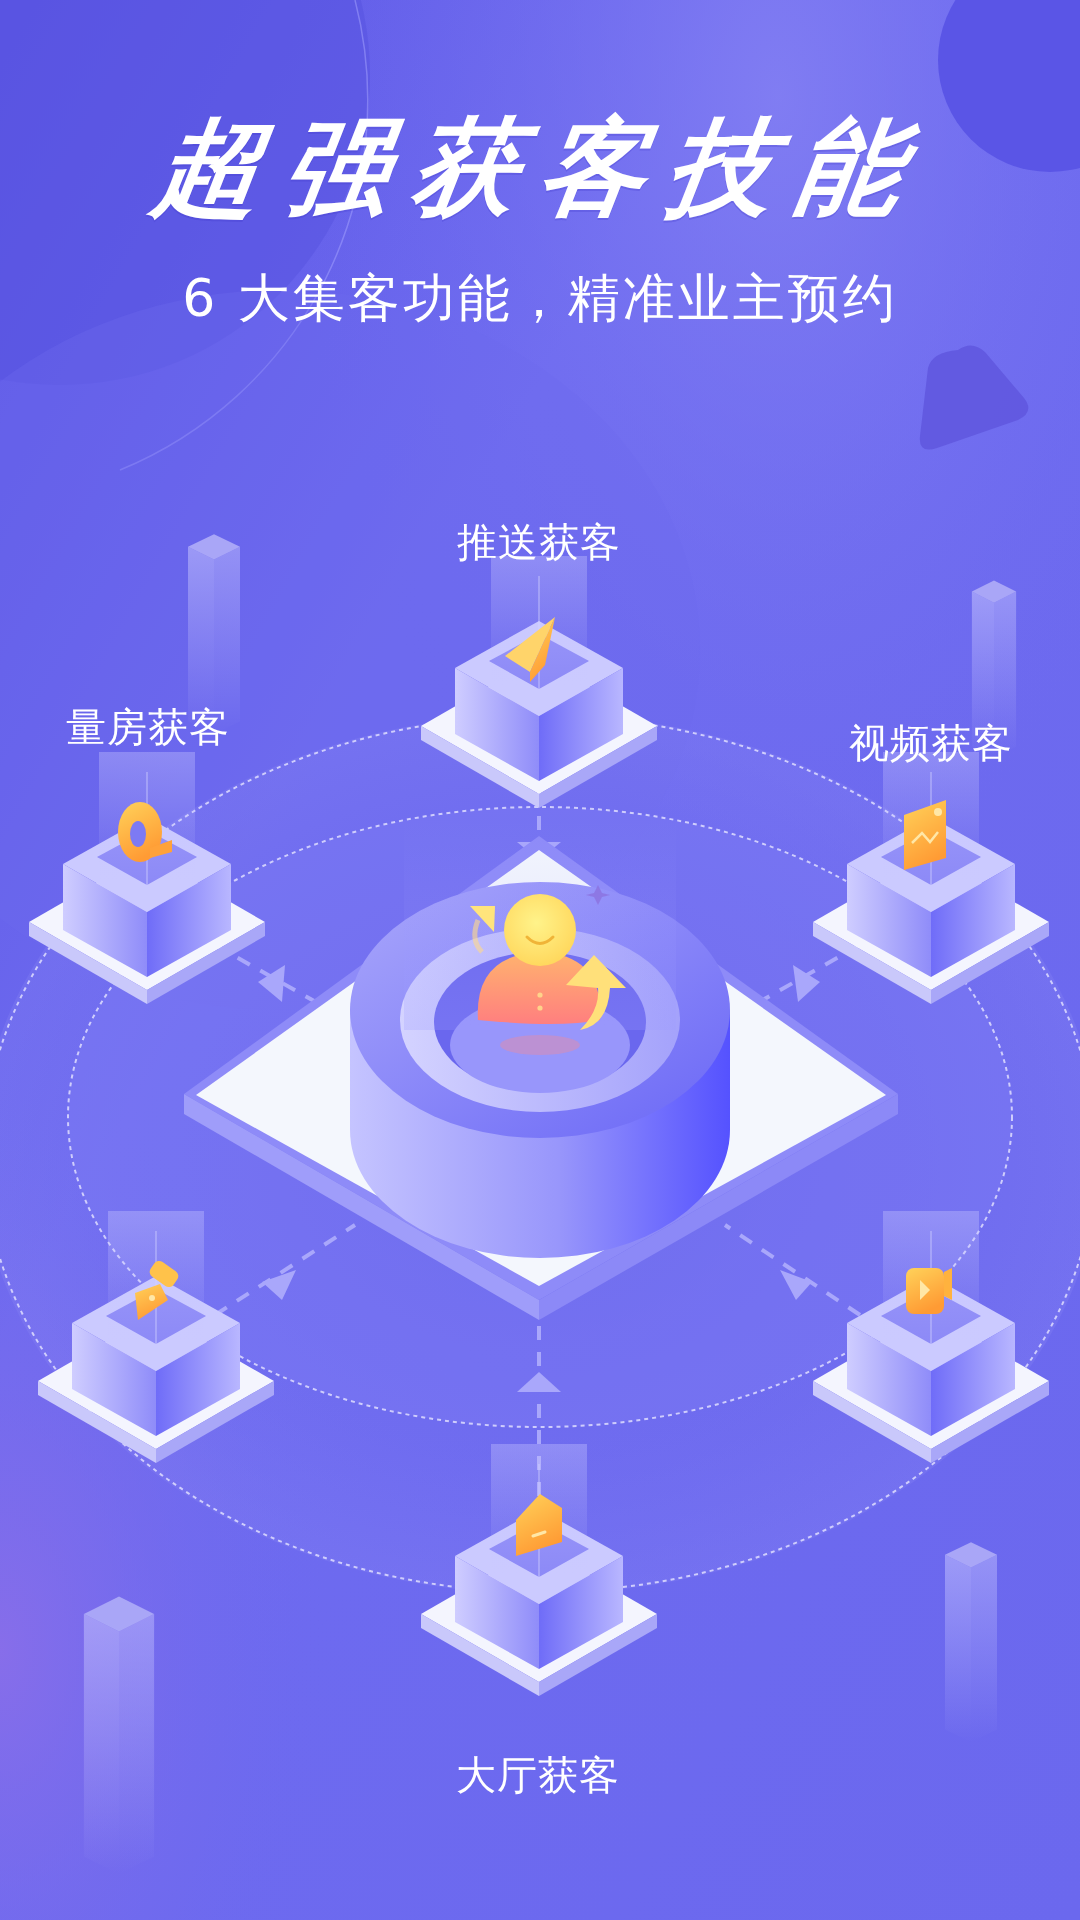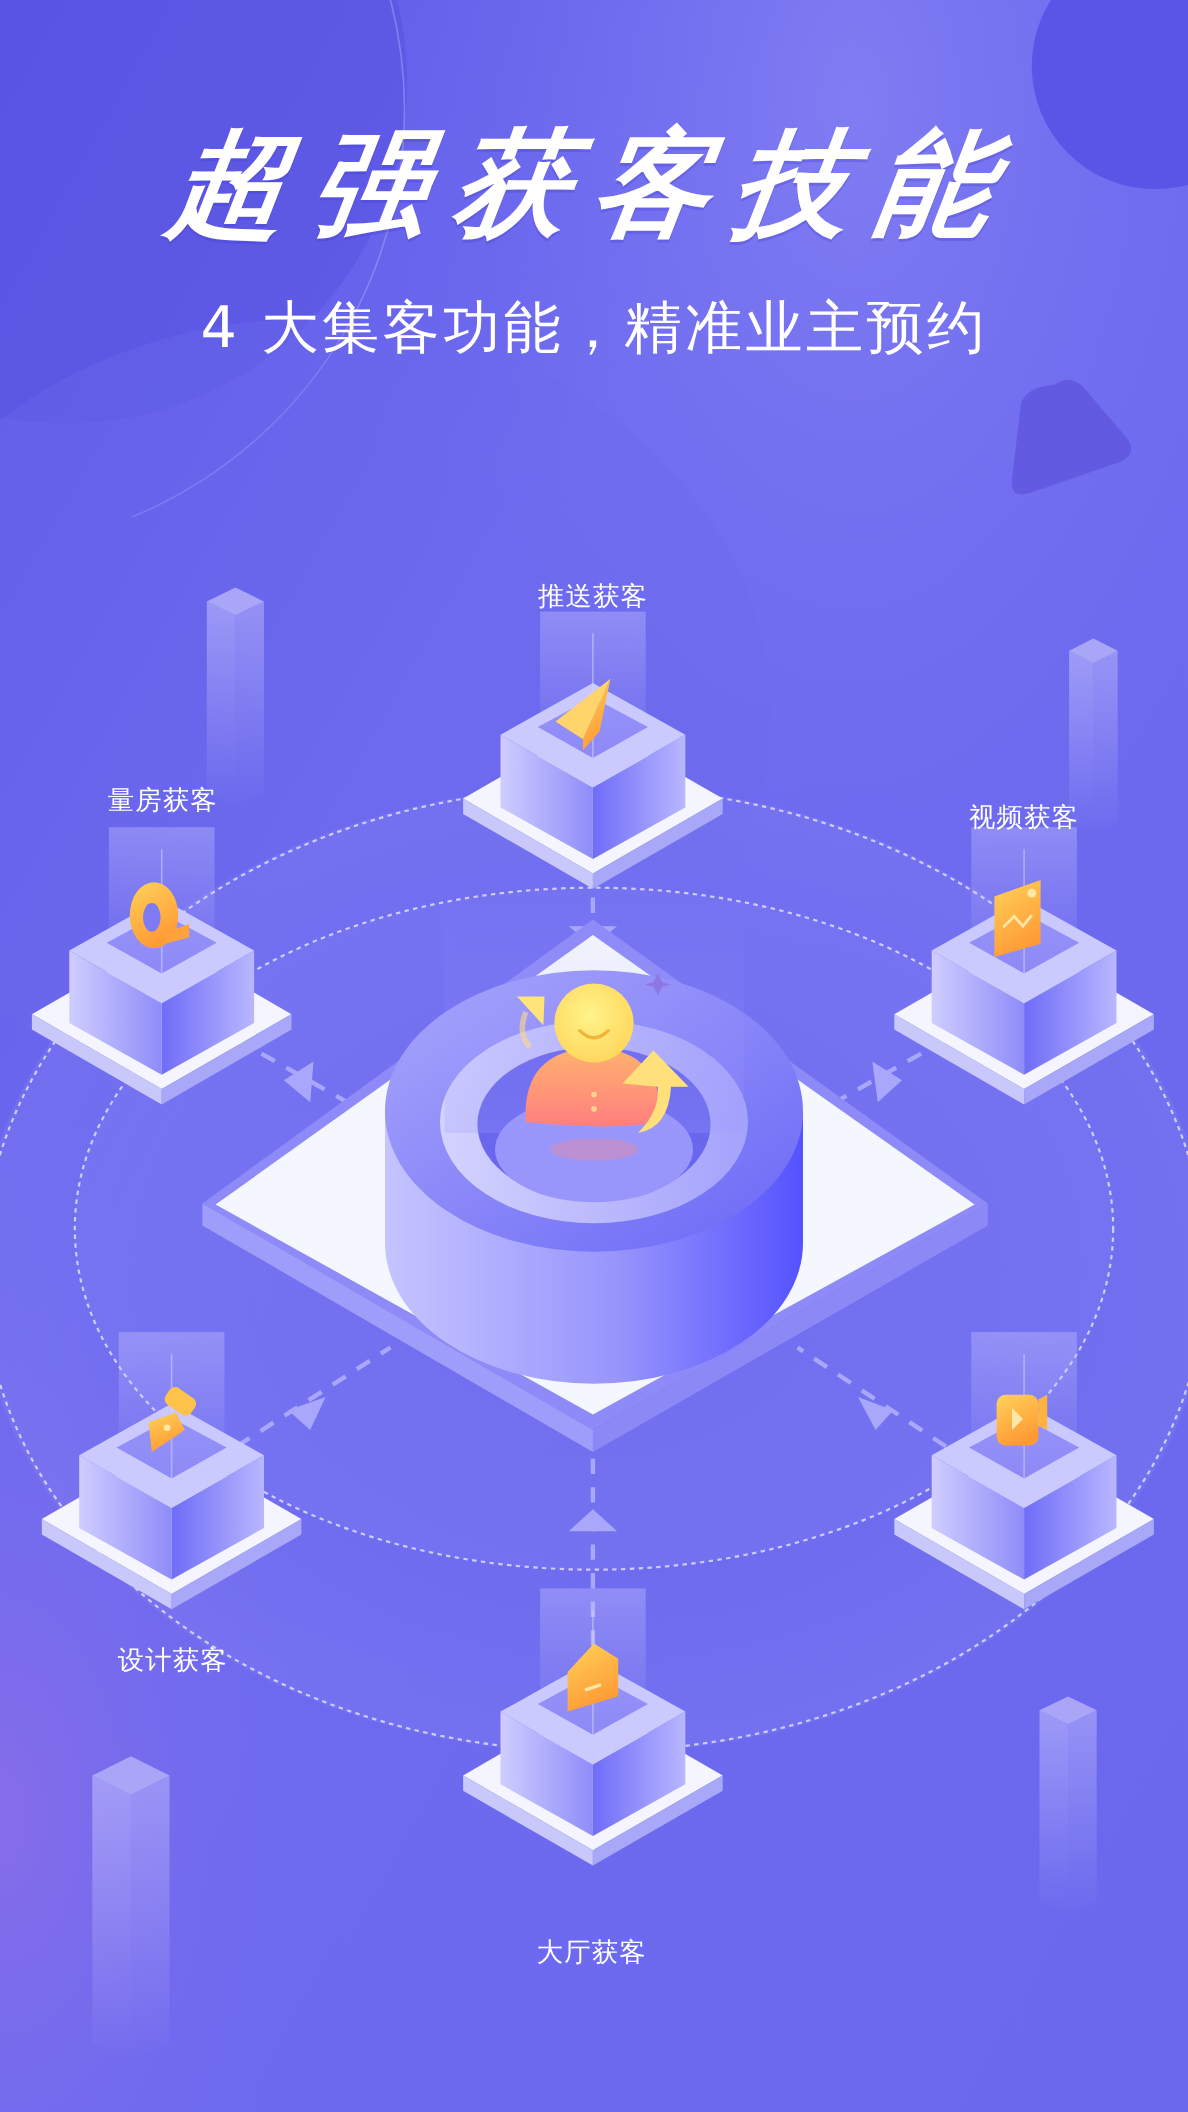--- a/index.html
+++ b/index.html
@@ -1,21 +1,21 @@
 <!DOCTYPE html>
 <html><head>
 <meta charset="utf-8">
 <style>
   html,body{margin:0;padding:0;}
   body{width:1080px;height:1920px;overflow:hidden;background:#6b68ee;font-family:"DejaVu Sans","Liberation Sans",sans-serif;}
   .stage{position:relative;width:1080px;height:1920px;overflow:hidden;}
   svg.bg{position:absolute;left:0;top:0;}
   .title{position:absolute;left:0;top:108px;width:1080px;text-align:center;color:#fff;font-size:106px;font-weight:bold;font-style:italic;letter-spacing:22px;line-height:120px;transform:skewX(-8deg);text-shadow:0 2px 0 rgba(60,50,200,.25);}
   .subtitle{position:absolute;left:0;top:266px;width:1080px;text-align:center;color:#fff;font-size:52px;line-height:64px;letter-spacing:3px;}
-  .node-label{position:absolute;width:260px;margin-left:-130px;text-align:center;color:#fff;font-size:24px;line-height:44px;letter-spacing:1px;}
+  .node-label{position:absolute;width:260px;margin-left:-130px;text-align:center;color:#fff;font-size:40px;line-height:44px;letter-spacing:1px;}
 </style>
 </head>
 <body>
 
 <div class="stage">
 
 <svg class="bg" width="1080" height="1920" viewBox="0 0 1080 1920">
   <defs>
     <linearGradient id="bgGrad" x1="0" y1="0" x2="1" y2="1">
       <stop offset="0" stop-color="#5b55e4"></stop>
@@ -197,21 +197,20 @@
     <polygon points="944,1272 952,1268 952,1300 944,1296" fill="#ffb23e"></polygon>
     <polygon points="920,1280 930,1290 920,1300" fill="#ffe7a7"></polygon>
   </g>
   <g>
     <path d="M516 1520 L540 1494 L562 1508 L562 1542 L516 1556 Z" fill="url(#orange)"></path>
     <line x1="533" y1="1536" x2="545" y2="1532" stroke="#ffe7a7" stroke-width="3" stroke-linecap="round"></line>
   </g>
 </svg>
 
 <div class="title">超强获客技能</div>
-<div class="subtitle">4 大集客功能，精准业主预约</div>
+<div class="subtitle">6 大集客功能，精准业主预约</div>
 
 <div class="node-label" style="left:539px;top:520px;">推送获客</div>
 <div class="node-label" style="left:148px;top:705px;">量房获客</div>
 <div class="node-label" style="left:931px;top:721px;">视频获客</div>
-<div class="node-label" style="left:157px;top:1487px;">设计获客</div>
 <div class="node-label" style="left:538px;top:1705px;margin-top:48px;">大厅获客</div>
 
 </div>
 
 </body></html>

